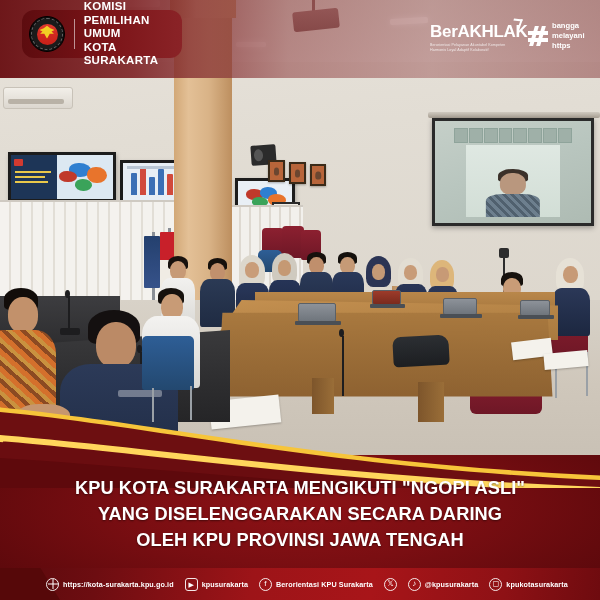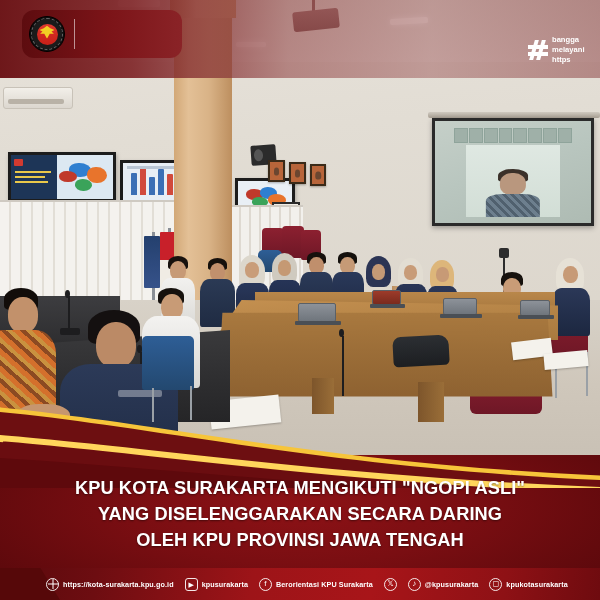--- a/index.html
+++ b/index.html
@@ -308,21 +308,21 @@
   .berakhlak .ba-main .swoosh{
     position:absolute; right:-7px; top:-5px; width:9px; height:11px;
     border-right:2.5px solid #fff; border-top:2.5px solid #fff;
     transform: skewX(-14deg) rotate(6deg);
   }
   .berakhlak .ba-sub{
     color:rgba(255,255,255,.78); font-size:3.6px; line-height:1.45;
     letter-spacing:.1px; margin-top:1px;
   }
   .bangga{
-    position:absolute; left:528px; top:35px; display:flex; align-items:center; gap:4px;
+    position:absolute; left:528px; top:21px; display:flex; align-items:center; gap:4px;
   }
   .hash-icon{
     position:relative; width:20px; height:20px; flex:0 0 20px;
   }
   .hash-icon i{
     position:absolute; background:#fff; display:block;
   }
   .hash-icon .v1{ left:4px; top:0; width:3.6px; height:20px; transform:skewX(-16deg); }
   .hash-icon .v2{ left:11px; top:0; width:3.6px; height:20px; transform:skewX(-16deg); }
   .hash-icon .h1{ left:0; top:5px; width:20px; height:3.6px; }
@@ -611,22 +611,34 @@
 
   <div class="header">
     <div class="logo-pill">
       <div class="kpu-logo">
         <div class="kpu-ring-text"></div>
         <div class="kpu-inner">
             <div class="kpu-bird"></div>
           </div>
       </div>
       <div class="logo-divider"></div>
-    </div>
-
+      <div class="logo-text">
+        <div class="l1">KOMISI PEMILIHAN UMUM</div>
+        <div class="l2">KOTA SURAKARTA</div>
+      </div>
+    </div>
+
+    <div class="berakhlak">
+      <div class="ba-main">BerAKHLAK</div>
+      <div class="ba-main" style="position:absolute;right:-2px;top:2px;width:0;">
+          <span class="swoosh"></span>
+        </div>
+      <div class="ba-sub">Berorientasi Pelayanan Akuntabel Kompeten
+Harmonis Loyal Adaptif Kolaboratif</div>
+    </div>
 
     <div class="bangga">
       <div class="hash-icon">
         <i class="h1"></i>
           <i class="h2"></i>
           <i class="v1"></i>
           <i class="v2"></i>
       </div>
       <div class="bangga-text">
         <div>bangga</div>

